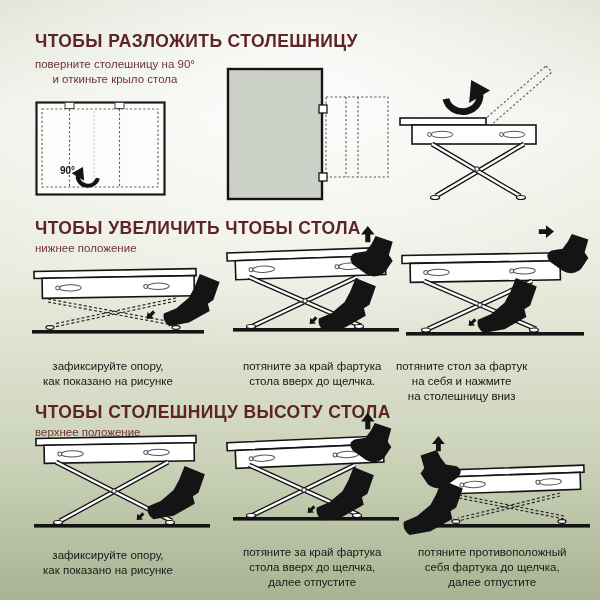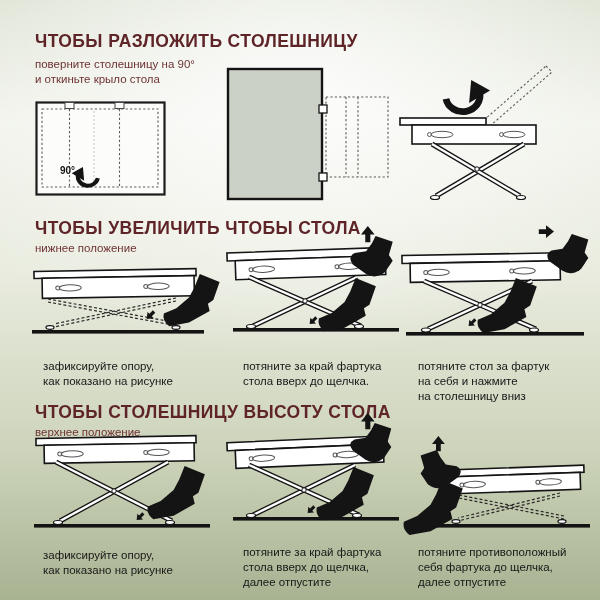--- a/index.html
+++ b/index.html
@@ -5,20 +5,21 @@
   html,body{margin:0;padding:0;}
   body{
     width:600px;height:600px;overflow:hidden;
     font-family:"Liberation Sans", sans-serif;
   }
   .page{
     position:relative;width:600px;height:600px;
     background:
       radial-gradient(120% 80% at 50% 16%, rgba(255,255,255,.85) 0%, rgba(255,255,255,0) 55%),
       linear-gradient(180deg,#dde2d3 0%,#f0f2ea 20%,#e9ecdf 45%,#cdd4bb 75%,#a8b392 100%);
+    text-align: center;
   }
   .title{
     position:absolute;left:35px;margin:0;
     font-size:17.5px;font-weight:bold;letter-spacing:.4px;
     color:#5e2427;white-space:nowrap;
   }
   .sub{
     position:absolute;left:35px;margin:0;
     font-size:11.5px;line-height:1.32;color:#6e3234;white-space:pre-line;
   }
@@ -169,21 +170,21 @@
     <rect x="6" y="110" width="178" height="3.6" class="floor"></rect>
     <use href="#hand" transform="translate(146,12) scale(0.92)" fill="#141414"></use>
     <use href="#sarrow" transform="translate(68,96) scale(0.5) rotate(225,8,9.5)" fill="#141414"></use>
     <use href="#boot" transform="translate(76,56) scale(0.95)" fill="#141414"></use>
   </svg>
 
   <p class="cap" style="left:35px;top:351px">зафиксируйте опору,
 как показано на рисунке</p>
   <p class="cap" style="left:235px;top:351px">потяните за край фартука
 стола вверх до щелчка.</p>
-  <p class="cap" style="left:410px;top:351px">потяните стол за фартук
+  <p class="cap" style="left:388px;top:351px">потяните стол за фартук
 на себя и нажмите
 на столешницу вниз</p>
 
   <h1 class="title" style="top:402px">ЧТОБЫ СТОЛЕШНИЦУ ВЫСОТУ СТОЛА</h1>
   <p class="sub" style="top:425px">верхнее положение</p>
 
   <svg class="svgd" style="left:30px;top:432px" width="190" height="104">
     <g transform="rotate(-1,90,9)">
       <rect x="6" y="5" width="160" height="7" class="slab"></rect>
       <rect x="14" y="12" width="150" height="18" class="slab"></rect>

